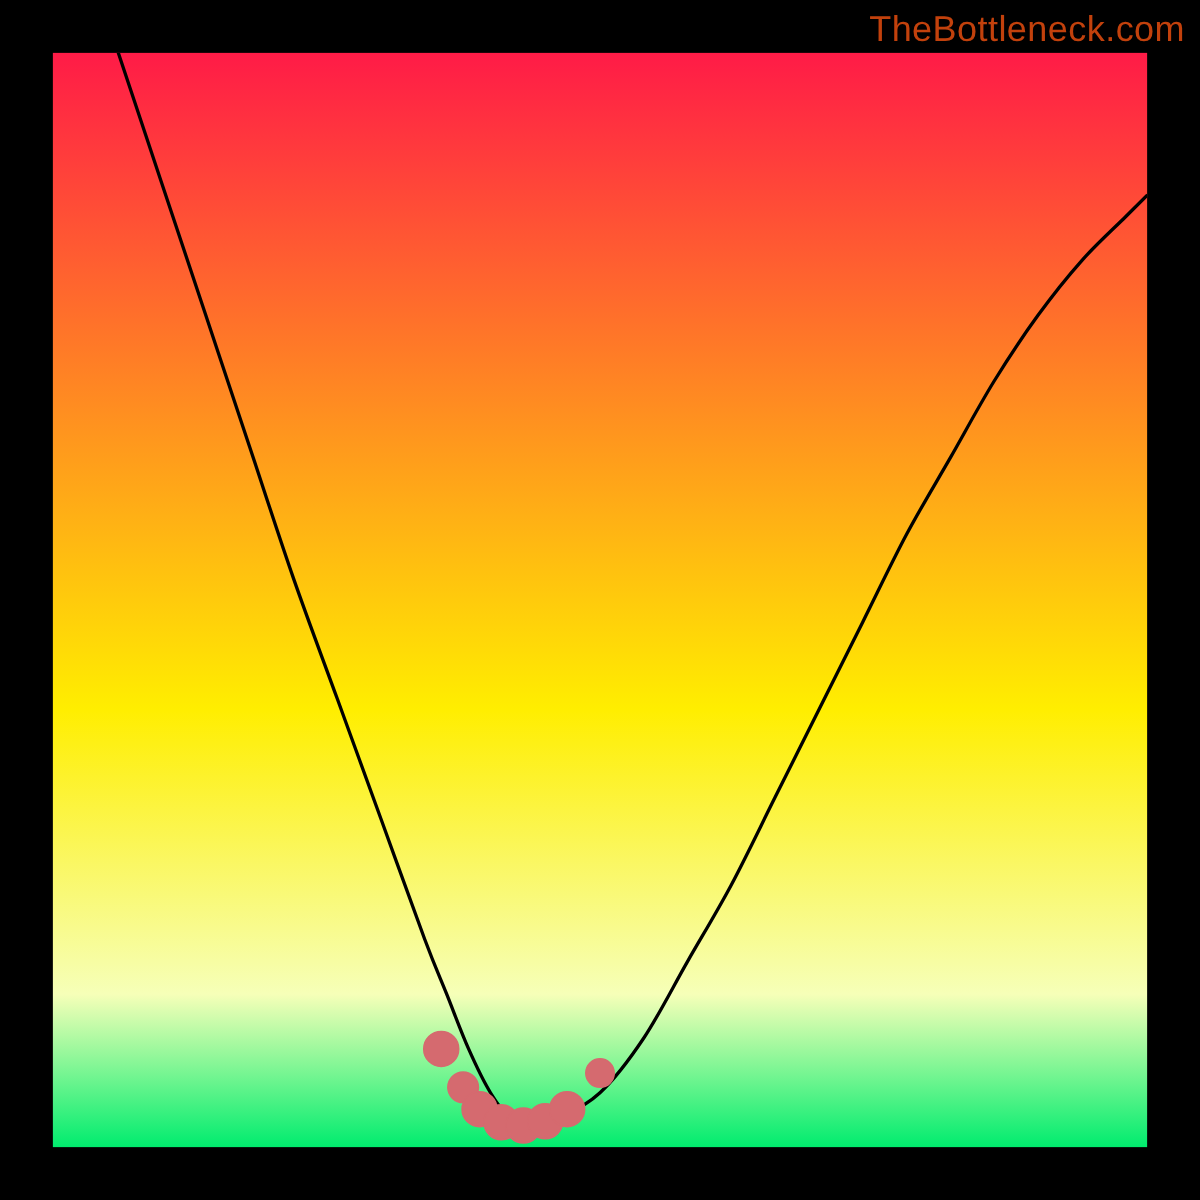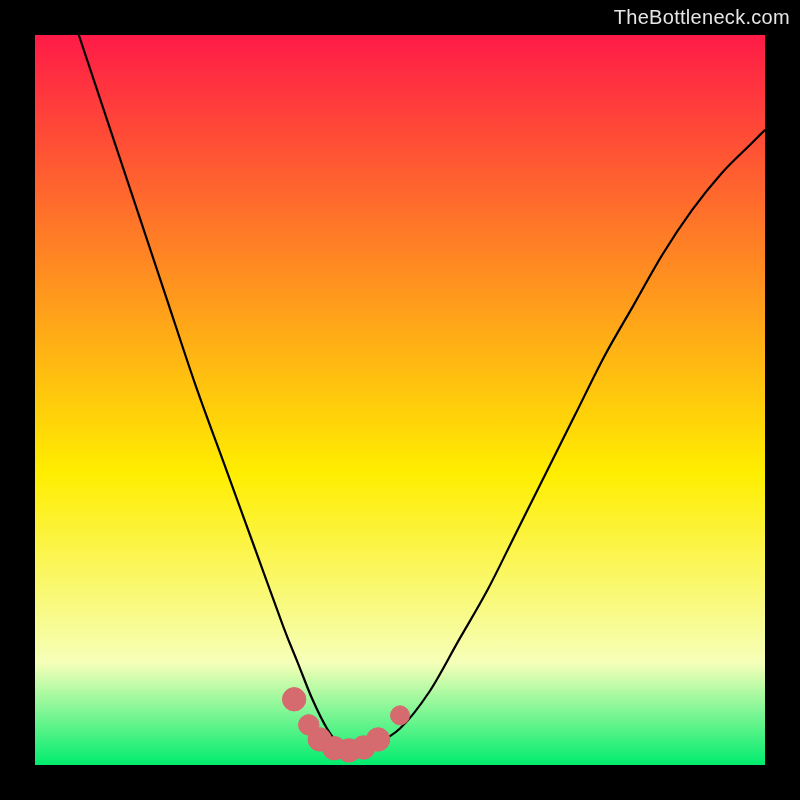--- a/index.html
+++ b/index.html
@@ -27,22 +27,22 @@
   }
   .plot-area svg {
     display: block;
     width: 730px;
     height: 730px;
   }
   .watermark {
     position: absolute;
     top: 6px;
     right: 10px;
-    font-size: 20px;
-    color: #e5e5e5;
+    font-size: 24px;
+    color: #c2410c;
     letter-spacing: 0.3px;
   }
 </style>
 </head>
 <body>
 
 <div class="outer">
   <div class="watermark">TheBottleneck.com</div>
   <div class="plot-area">
     <svg viewBox="0 0 730 730" preserveAspectRatio="none">

